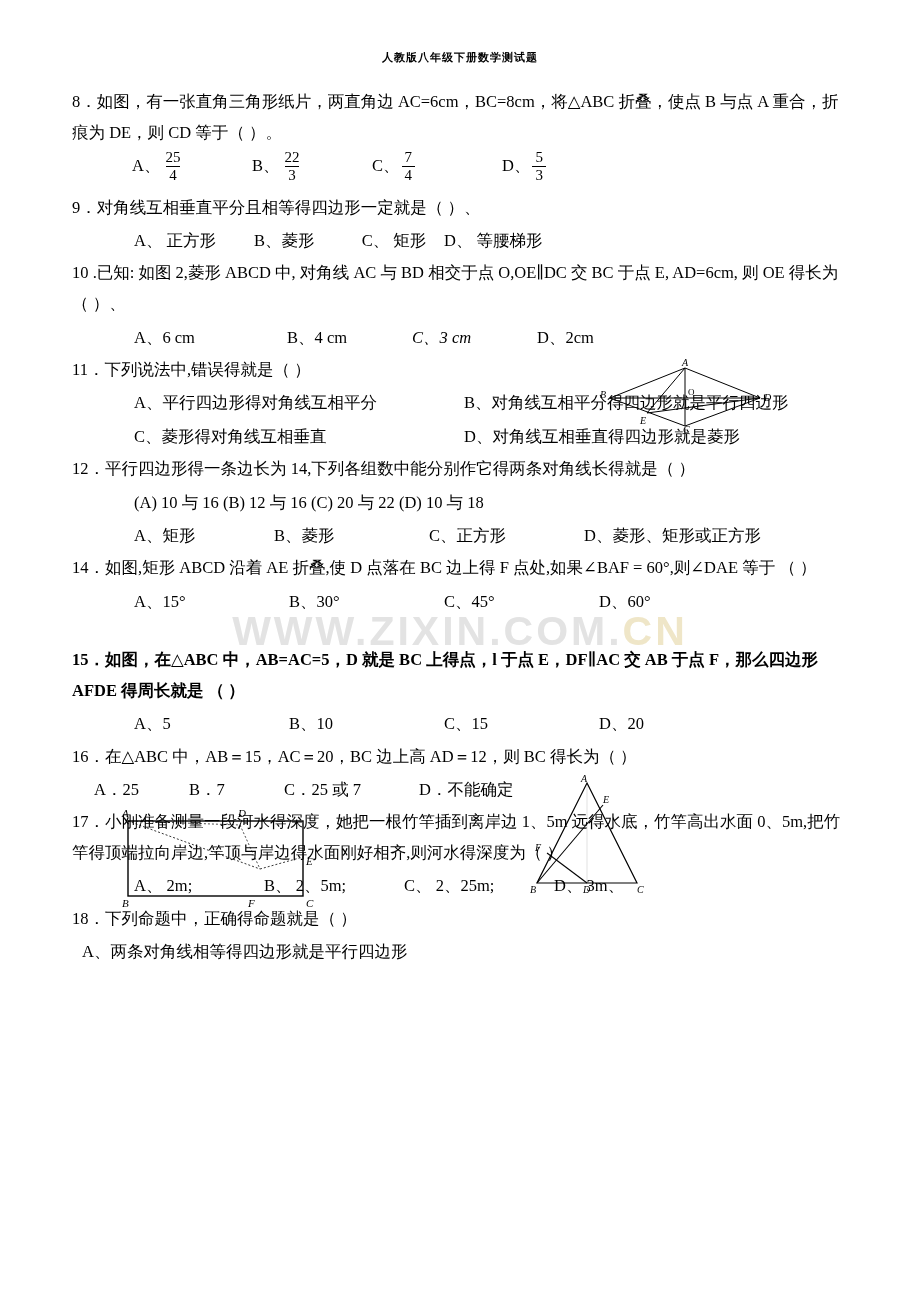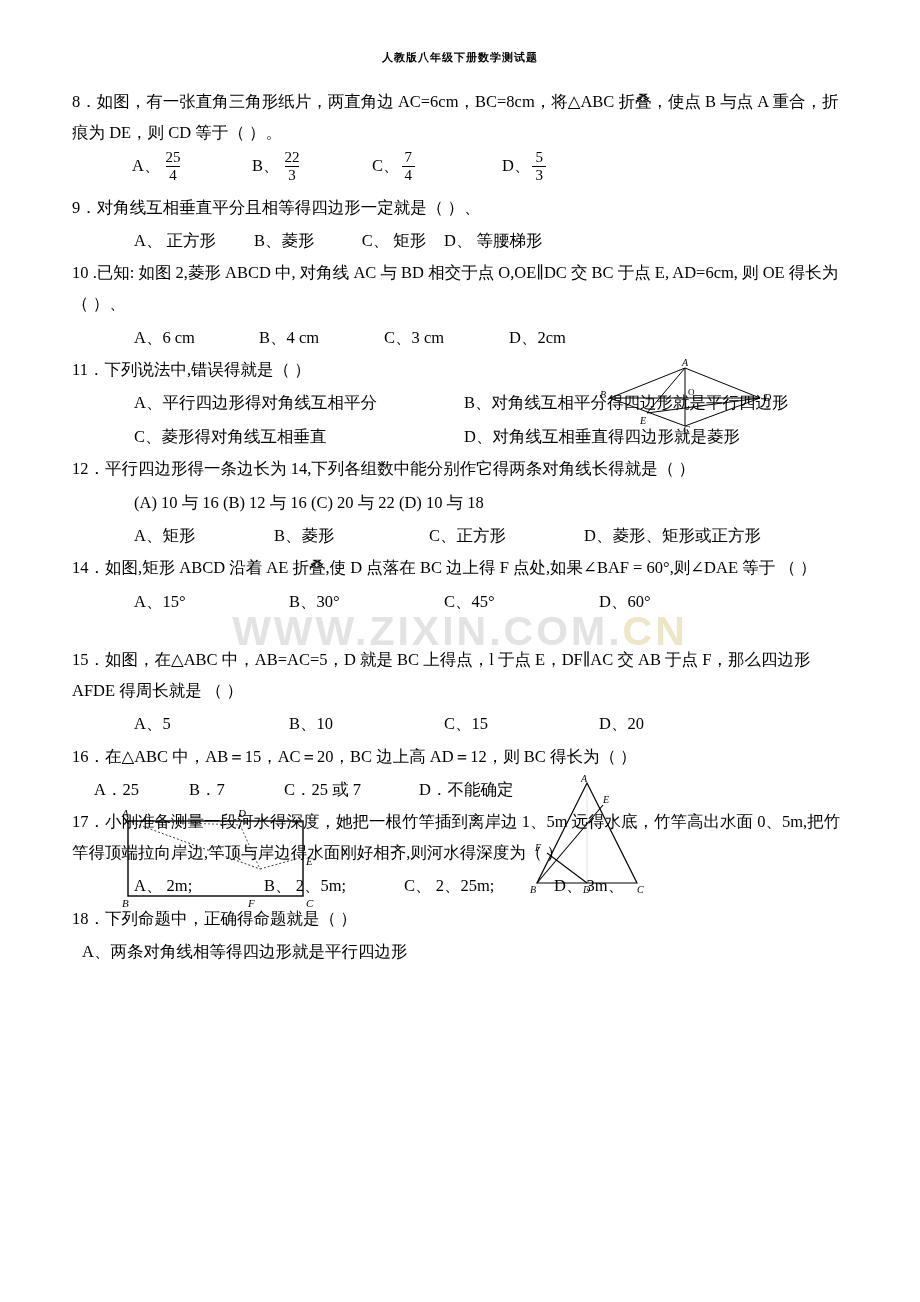--- a/index.html
+++ b/index.html
@@ -143,22 +143,22 @@
       <span class="opt" style="width:90px;">B、菱形</span>
       <span class="opt" style="width:100px;text-align:center;">C、 矩形</span>
       <span class="opt">D、 等腰梯形</span>
     </div>
 
     <div class="q" style="padding-right:0;">
       <span class="body">10 .已知: 如图 2,菱形 ABCD 中, 对角线 AC 与 BD 相交于点 O,OE∥DC 交 BC 于点 E, AD=6cm, 则 OE 得长为（     ）、</span>
     </div>
     <div class="opts" style="padding-left:62px;">
       <span class="opt" style="width:125px;">A、6 cm</span>
-      <span class="opt" style="width:125px;">B、4 cm</span>
-      <span class="opt" style="width:125px;">C、3 cm</span>
+      <span class="opt" style="width:125px;margin-left:28px;">B、4 cm</span>
+      <span class="opt" style="width:125px;font-style:italic;">C、3 cm</span>
       <span class="opt">D、2cm</span>
     </div>
 
     <div class="q">
       <span class="body">11．下列说法中,错误得就是（     ）</span>
     </div>
     <div class="opts" style="padding-left:62px;">
       <span class="opt" style="width:330px;">A、平行四边形得对角线互相平分</span>
       <span class="opt">B、对角线互相平分得四边形就是平行四边形</span>
     </div>
@@ -186,21 +186,21 @@
     </div>
     <div class="opts" style="padding-left:62px;">
       <span class="opt" style="width:155px;">A、15°</span>
       <span class="opt" style="width:155px;">B、30°</span>
       <span class="opt" style="width:155px;">C、45°</span>
       <span class="opt">D、60°</span>
     </div>
 
     <div style="height:26px;"></div>
 
-    <div class="q" style="min-height:52px;">
+    <div class="q" style="min-height:52px;font-weight:bold;">
       <span class="body">15．如图，在△ABC 中，AB=AC=5，D 就是 BC 上得点，l                于点 E，DF∥AC 交 AB 于点 F，那么四边形 AFDE 得周长就是   （      ）</span>
     </div>
     <div class="opts" style="padding-left:62px;">
       <span class="opt" style="width:155px;">A、5</span>
       <span class="opt" style="width:155px;">B、10</span>
       <span class="opt" style="width:155px;">C、15</span>
       <span class="opt">D、20</span>
     </div>
 
     <div class="q">

